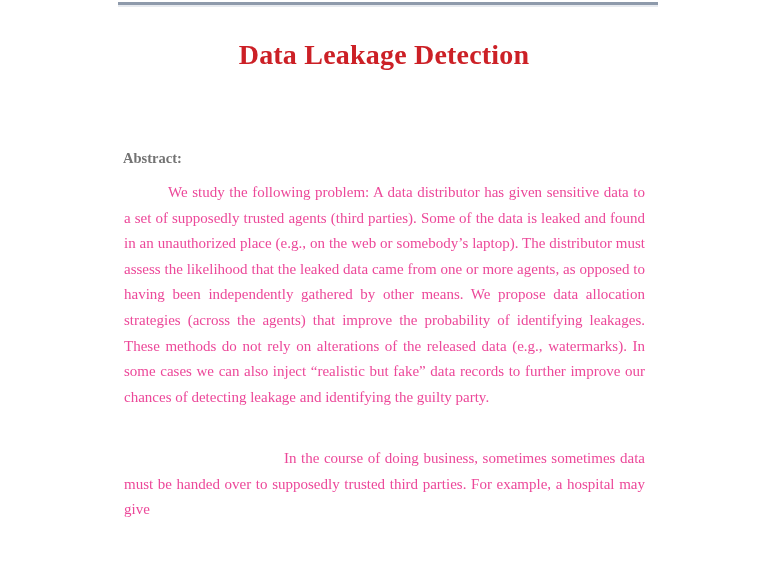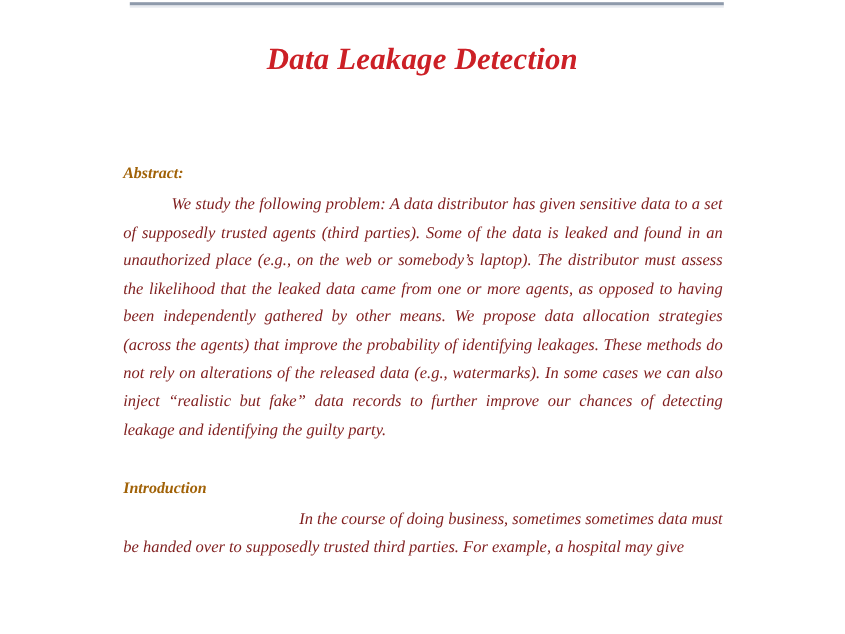--- a/index.html
+++ b/index.html
@@ -43,21 +43,20 @@
     background: #e7eaef;
   }
 
   .page {
     position: absolute;
     left: 0;
     top: 0;
     width: 648px;
     height: 576px;
     background: #ffffff;
-    font-style: italic;
   }
 
   .doc-title {
     position: absolute;
     left: 0;
     top: 38px;
     width: 768px;
     text-align: center;
     color: #cc2026;
     font-weight: bold;
@@ -71,31 +70,31 @@
     position: absolute;
     left: 112px;
     width: 545px;
     color: #1a1a1a;
   }
 
   .section-head {
     font-weight: bold;
     font-size: 14.5px;
     line-height: 20px;
-    margin: 0 0 6px 0;
-    color: #a16207;
+    margin: 0 0 6px 11px;
+    color: #737373;
   }
 
   .para {
     font-size: 15px;
     line-height: 25.6px;
     text-align: justify;
     text-justify: inter-word;
-    margin: 0;
-    color: #7f1d1d;
+    margin: 12px;
+    color: #ec4899;
     hyphens: none;
   }
   .para.abstract-para {
     text-indent: 44px;
   }
   .para.intro-para {
     text-indent: 160px;
   }
 
   #abstract-block { top: 148px; }
@@ -112,18 +111,17 @@
     <div class="top-rule-fade"></div>
 
     <div class="doc-title">Data Leakage Detection</div>
 
     <div class="body-block" id="abstract-block">
       <div class="section-head">Abstract:</div>
       <p class="para abstract-para">We study the following problem: A data distributor has given sensitive data to a set of supposedly trusted agents (third parties). Some of the data is leaked and found in an unauthorized place (e.g., on the web or somebody’s laptop). The distributor must assess the likelihood that the leaked data came from one or more agents, as opposed to having been independently gathered by other means. We propose data allocation strategies (across the agents) that improve the probability of identifying leakages. These methods do not rely on alterations of the released data (e.g., watermarks). In some cases we can also inject “realistic but fake” data records to further improve our chances of detecting leakage and identifying the guilty party.</p>
     </div>
 
     <div class="body-block" id="intro-block">
-      <div class="section-head">Introduction</div>
       <p class="para intro-para">In the course of doing business, sometimes sometimes data must be handed over to supposedly trusted third parties. For example, a hospital may give</p>
     </div>
 
   </div>
 </div>
 
 </body></html>

